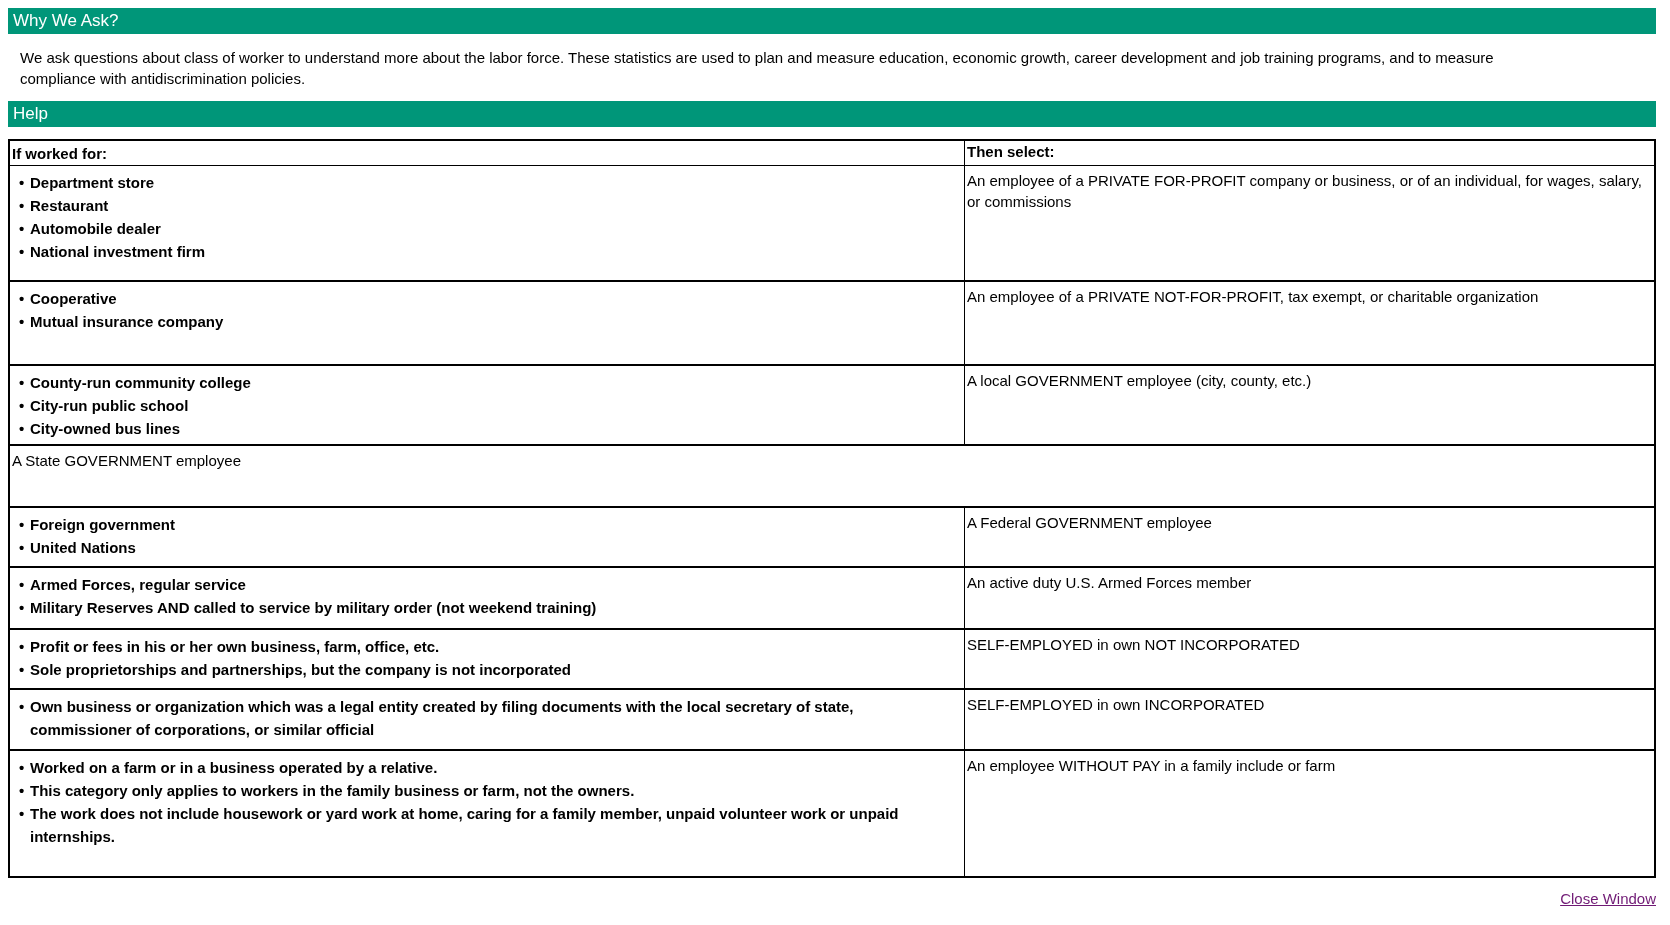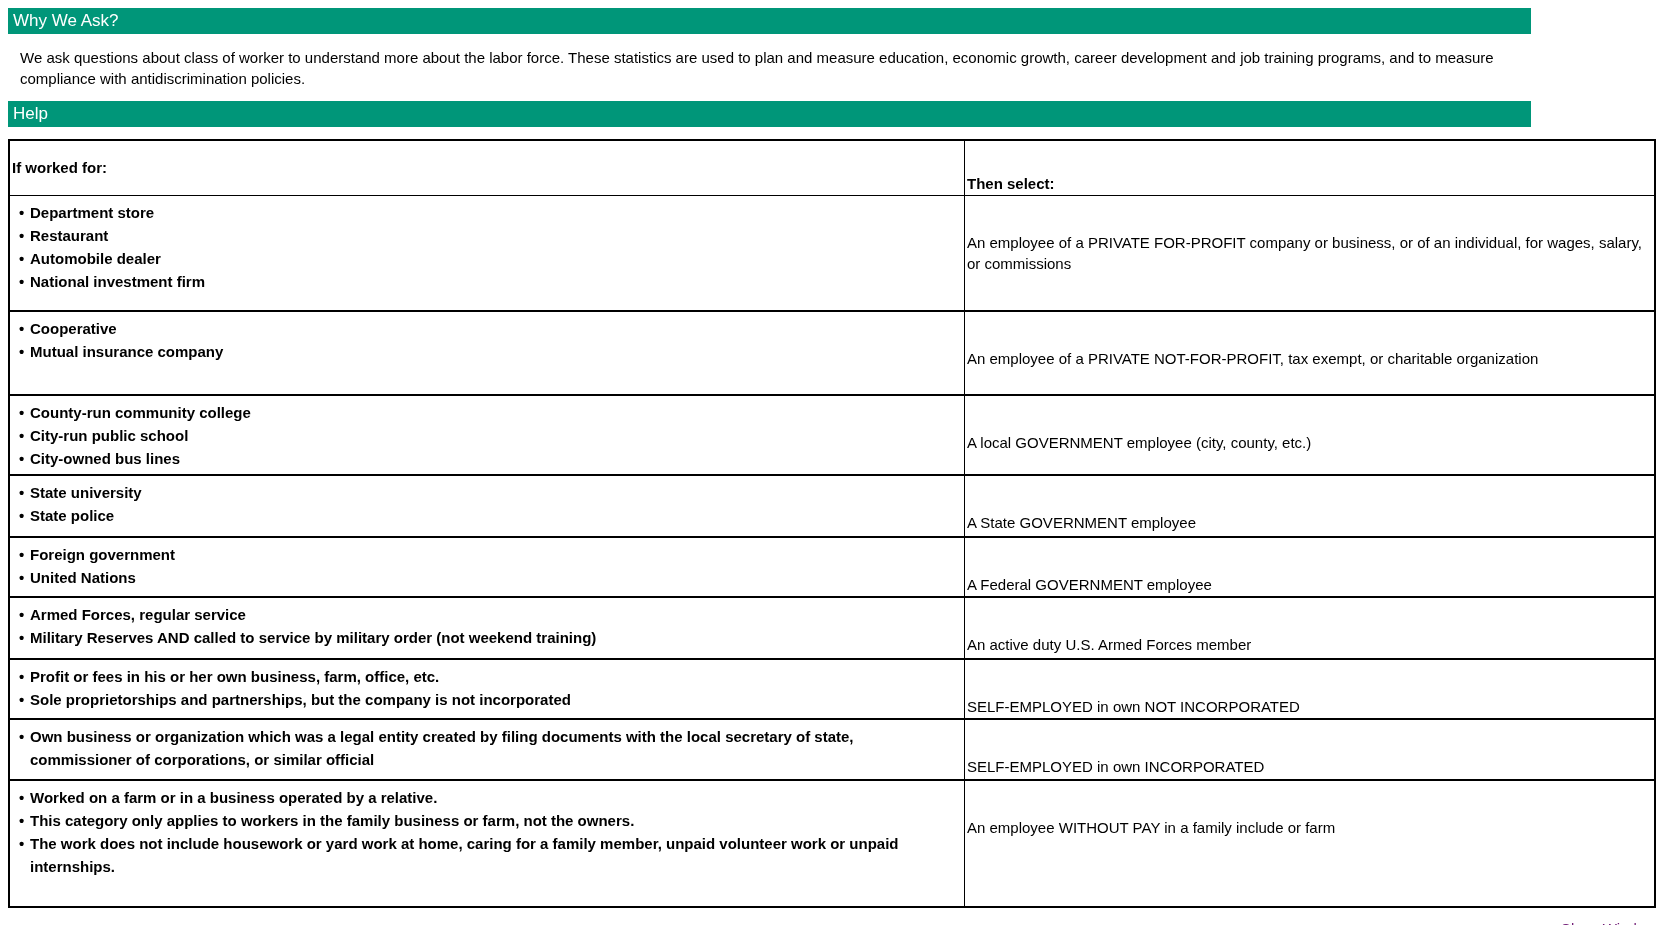--- a/index.html
+++ b/index.html
@@ -3,21 +3,21 @@
 <meta charset="utf-8">
 <style>
   html, body {
     background: #ffffff;
     font-family: "Liberation Sans", sans-serif;
     color: #000000;
   }
   body { margin: 8px; width: 1648px; }
 
   .header-bar {
-    width: 1523px;
+    width: 1648px;
     height: 26px;
     line-height: 26px;
     background: #009679;
     color: #ffffff;
     font-size: 17px;
     padding-left: 5px;
     box-sizing: border-box;
   }
 
   .intro-text {
@@ -42,27 +42,26 @@
   .cell-left {
     width: 955px;
     box-sizing: border-box;
     border-right: 1px solid #000000;
     flex: 0 0 auto;
   }
   .cell-right {
     flex: 1 1 auto;
     padding: 4px 4px 0 2px;
     line-height: 21px;
-    margin-top: 32px;
   }
 
   .t-row.head .cell-left,
   .t-row.head .cell-right {
     font-weight: bold;
-    padding-top: 18px;
+    padding-top: 4px;
     padding-bottom: 2px;
     line-height: 18px;
   }
   .t-row.head .cell-left { padding-left: 2px; }
   .t-row.head .cell-right { padding-top: 2px; }
 
   ul.worked-list {
     list-style: none;
     margin: 0;
     padding: 5px 6px 4px 0;
@@ -135,26 +134,20 @@
       <ul class="worked-list">
         <li>County-run community college</li>
         <li>City-run public school</li>
         <li>City-owned bus lines</li>
       </ul>
     </div>
     <div class="cell-right">A local GOVERNMENT employee (city, county, etc.)</div>
   </div>
 
   <div class="t-row" style="min-height:60px">
-    <div class="cell-left">
-      <ul class="worked-list">
-        <li>State university</li>
-        <li>State police</li>
-      </ul>
-    </div>
     <div class="cell-right">A State GOVERNMENT employee</div>
   </div>
 
   <div class="t-row" style="min-height:58px">
     <div class="cell-left">
       <ul class="worked-list">
         <li>Foreign government</li>
         <li>United Nations</li>
       </ul>
     </div>

